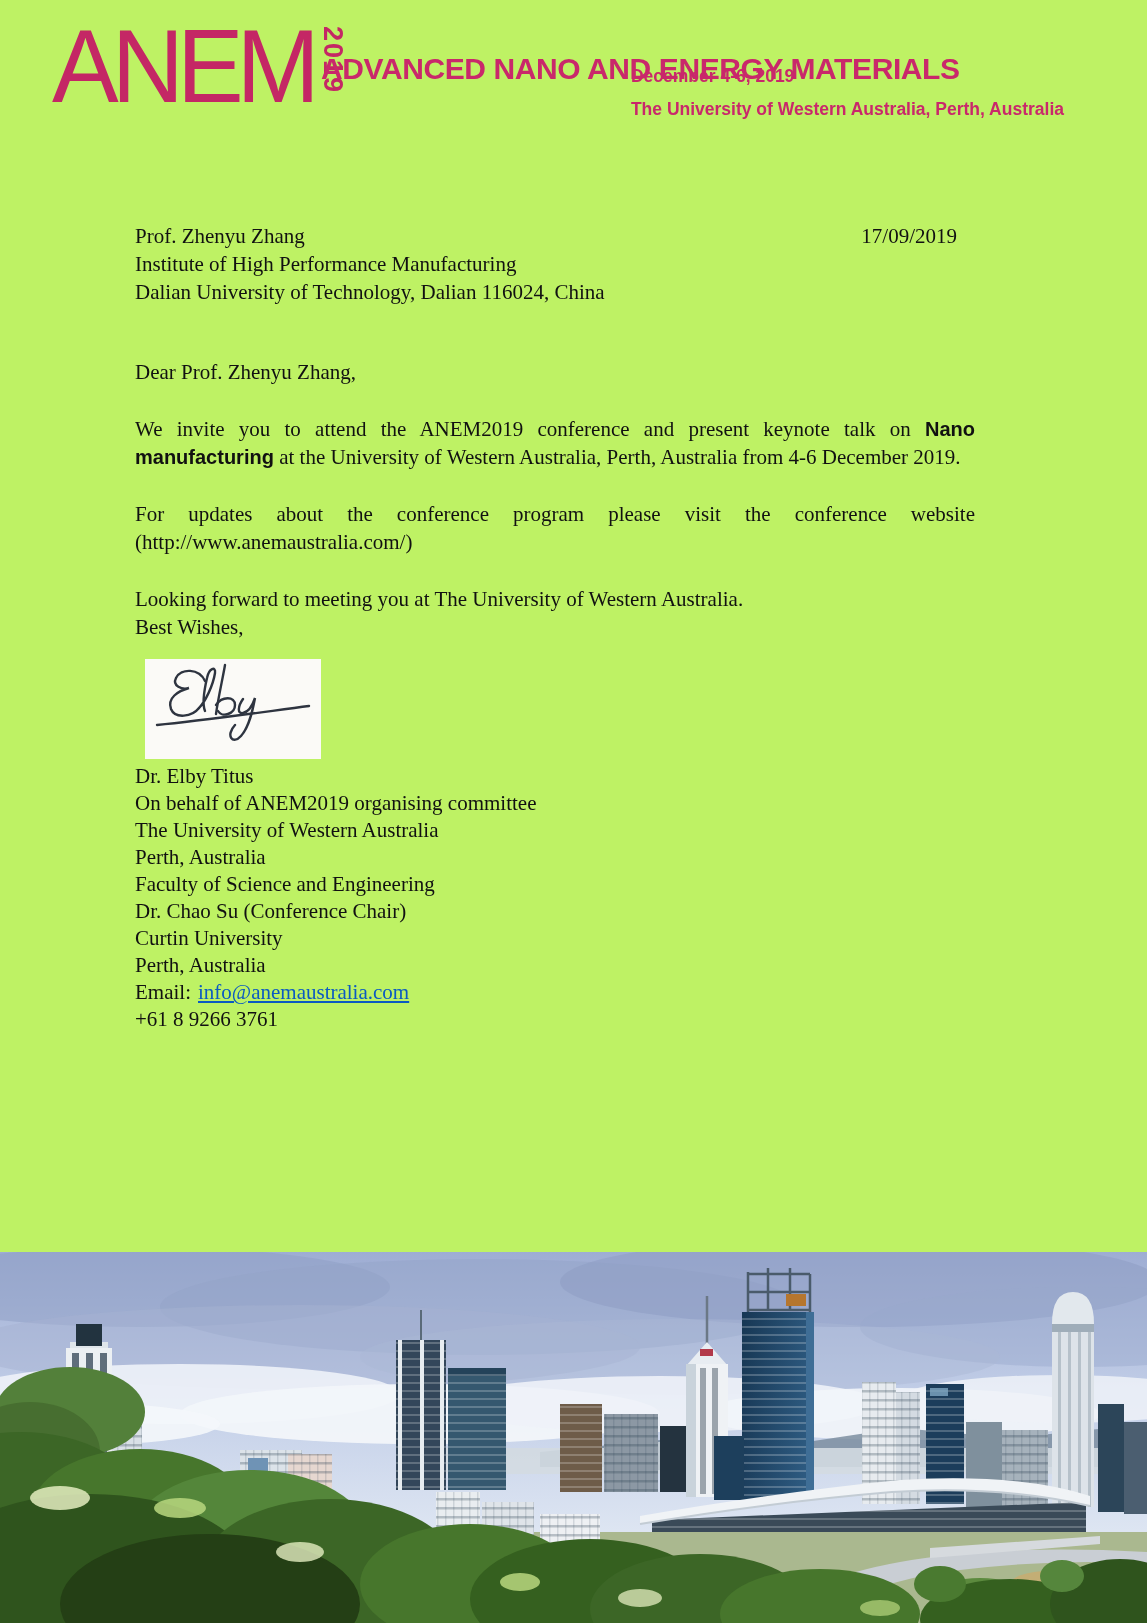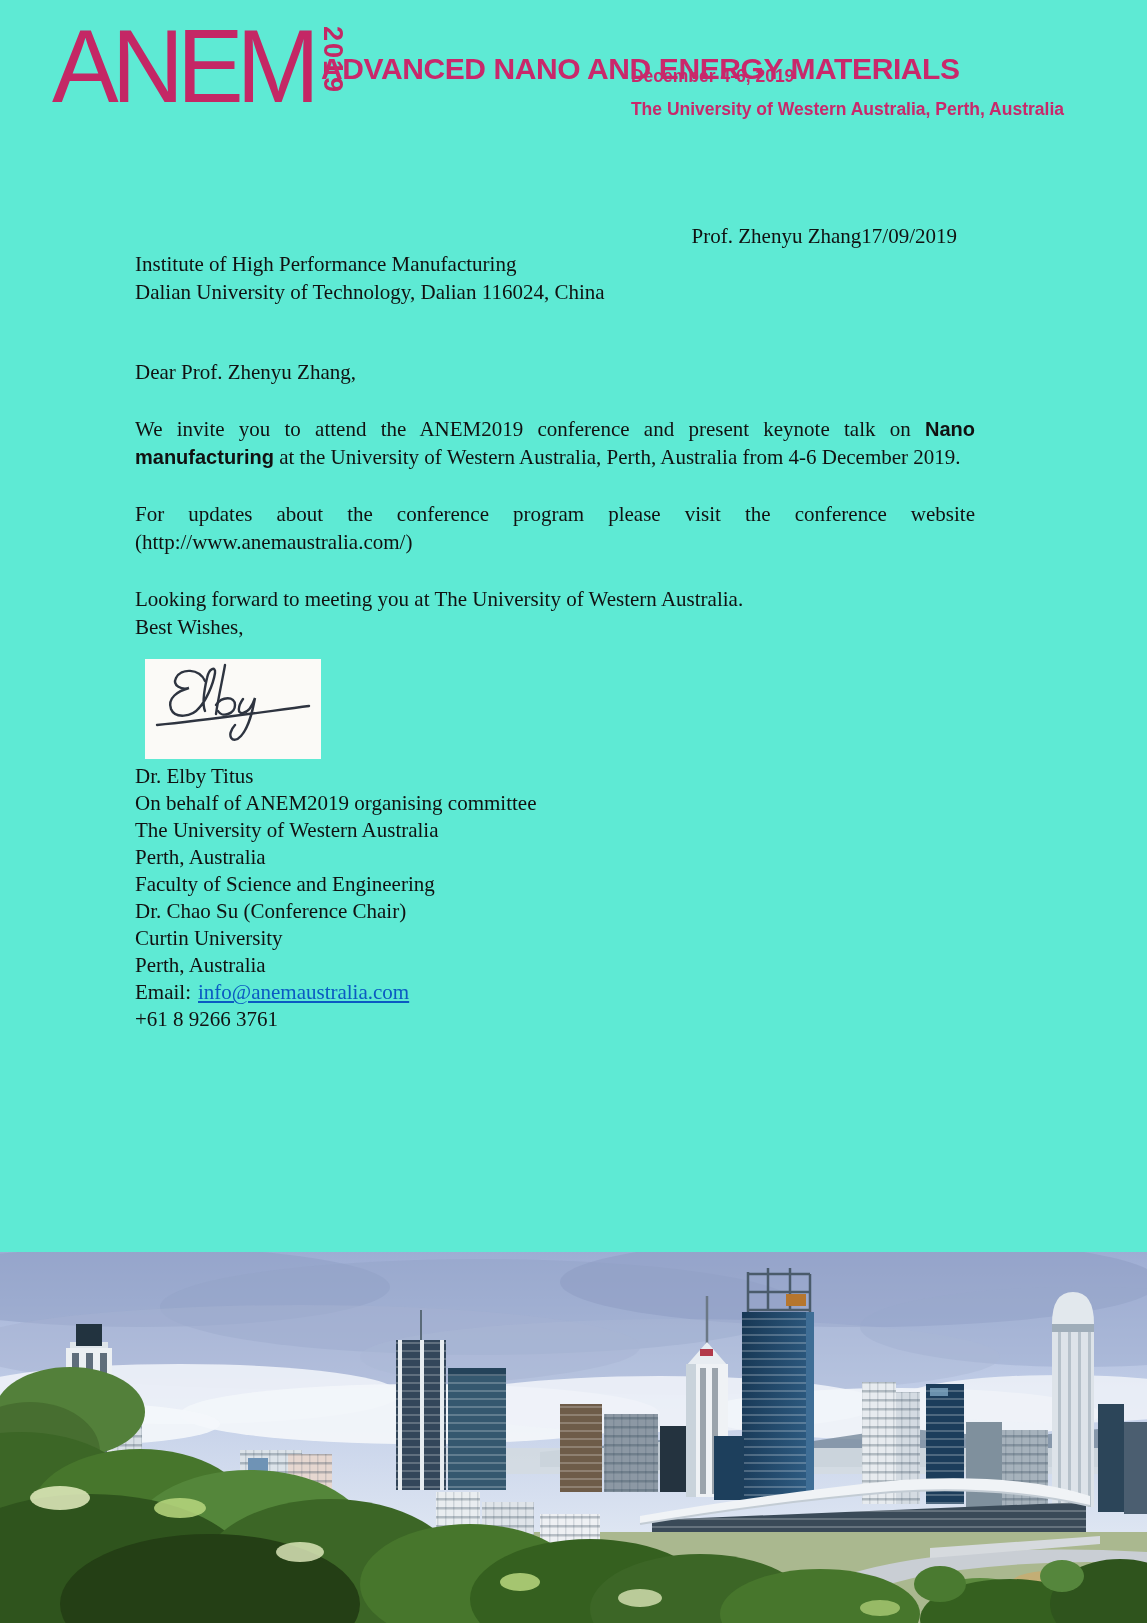--- a/index.html
+++ b/index.html
@@ -1,17 +1,17 @@
 <!DOCTYPE html>
 <html><head>
 <meta charset="utf-8">
 <style>
   html,body{margin:0;padding:0;background:#888;}
   .page{
-    position:relative;width:1147px;height:1623px;background:#5eead4;
+    position:relative;width:1147px;height:1623px;background:#bef264;
     margin:0 auto;overflow:hidden;
     font-family:"Liberation Serif", serif;color:#111;
   }
   
   .hdr{position:absolute;top:0;left:0;width:100%;height:150px;}
   .logo{position:absolute;left:52px;top:22px;display:flex;align-items:flex-start;}
   .logo-acronym{
     font-family:"Liberation Sans",sans-serif;font-weight:400;
     font-size:100px;line-height:88px;letter-spacing:-7px;color:#c42765;
     transform:scaleY(1.04);
@@ -27,21 +27,21 @@
     letter-spacing:-0.4px;color:#c9286b;
   }
   .hdr-right{
     position:absolute;right:83px;top:66px;
     font-family:"Liberation Sans",sans-serif;font-weight:700;color:#c9286b;
   }
   .hdr-date{font-size:17.5px;}
   .hdr-venue{font-size:17.5px;margin-top:12px;}
   
   .letter{position:absolute;left:135px;top:222px;width:840px;font-size:21px;line-height:28px;}
-  .addr-row1{display:flex;justify-content:flex-end;}
+  .addr-row1{display:flex;justify-content:space-between;}
   .sent-date{padding-right:18px;}
   .salutation{margin-top:52px;}
   .para{margin-top:29px;text-align:justify;}
   .para.last-short{text-align:left;}
   .bold-sans{font-family:"Liberation Sans",sans-serif;font-weight:700;font-size:20px;}
   .closing{}
   .sig-wrap{margin:18px 0 4px 10px;width:176px;height:100px;background:#fbfaf7;}
   .signoff{margin-top:0;line-height:27px;}
   .email-line a{color:#0b5ac2;text-decoration:underline;}
   .email-label{margin-right:7px;}

